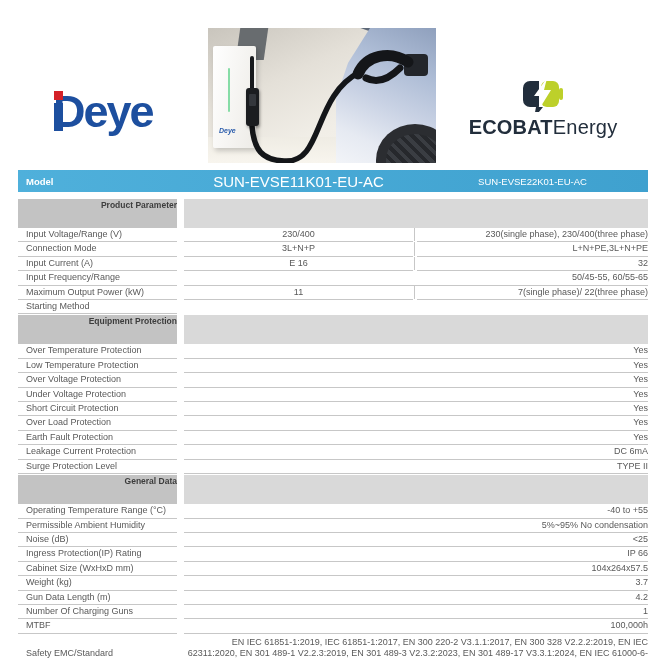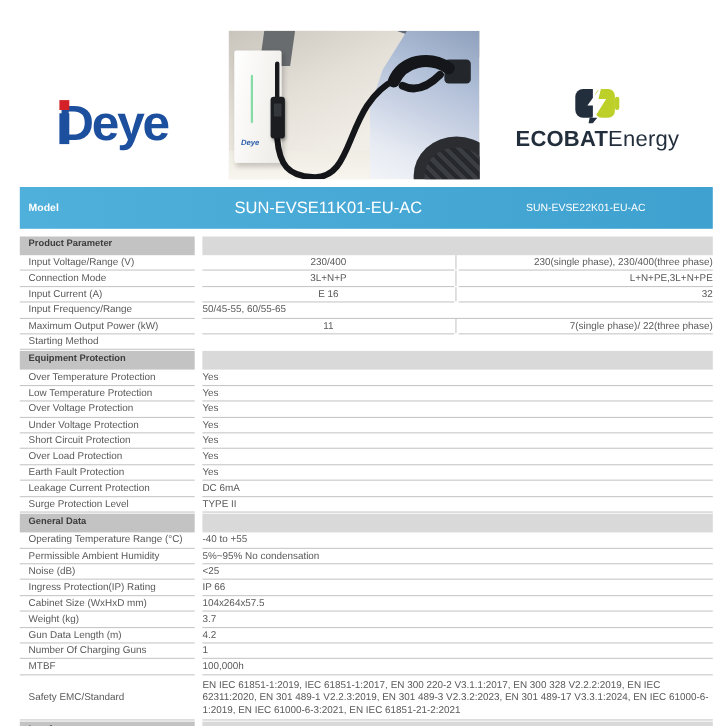--- a/index.html
+++ b/index.html
@@ -41,34 +41,34 @@
          clip-path:polygon(30% 0,100% 0,100% 100%,55% 40%);}
   .photo .wheel{position:absolute;left:168px;top:96px;width:78px;height:72px;background:#2b2d31;border-radius:50%;}
   .photo .wheel:after{content:"";position:absolute;left:10px;top:10px;width:58px;height:52px;border-radius:50%;
          background:repeating-linear-gradient(45deg,#3a3d42 0 4px,#26282c 4px 8px);}
   .photo .port{position:absolute;left:196px;top:26px;width:24px;height:22px;background:#23262b;border-radius:4px;}
   .photo svg.cable{position:absolute;left:0;top:0;}
 
   
   .spec-table{position:absolute;left:18px;top:170px;width:630px;}
   .grid-row{display:grid;grid-template-columns:159px 7px 229px 4px 231px;}
-  .thead{height:38px;align-items:center;color:#ffffff;
+  .thead{height:22px;align-items:center;color:#ffffff;
          background:linear-gradient(90deg,#4fb0db,#3fa1cf);}
   .thead .model-label{font-size:9.5px;font-weight:bold;padding-left:8px;grid-column:1;}
   .thead .model1{grid-column:3;text-align:center;font-size:15px;}
   .thead .model2{grid-column:5;text-align:center;font-size:9.5px;}
   .tbody-gap{height:6px;}
-  .section-row{height:17px;margin-top:1px;}
+  .section-row{height:29px;margin-top:1px;text-align:right;}
   .section-title{grid-column:1;background:#c3c3c3;color:#3d3d3d;font-weight:bold;font-size:8.5px;
          line-height:13.5px;padding-left:8px;}
   .section-fill{grid-column:3 / 6;background:#d9d9d9;}
   .data-row{min-height:13.5px;}
   .cell{font-size:9px;color:#595959;line-height:13.4px;border-bottom:1px solid #c7c7c7;}
   .cell.label{grid-column:1;padding-left:8px;white-space:nowrap;}
-  .cell.vspan{grid-column:3 / 6;text-align:left;}
+  .cell.vspan{grid-column:3 / 6;text-align:right;}
   .cell.v1{grid-column:3;text-align:center;}
   .cell.v2{grid-column:5;text-align:right;position:relative;}
   .cell.v2:before{content:"";position:absolute;left:-3px;top:0;bottom:0;width:1px;background:#c7c7c7;}
   .data-row.tall .cell{line-height:11.5px;padding-top:3px;padding-bottom:3px;}
   .data-row.tall .cell.label{display:flex;align-items:center;padding-top:0;padding-bottom:0;}
 </style>
 </head>
 <body>
 
 <div class="deye-logo">

